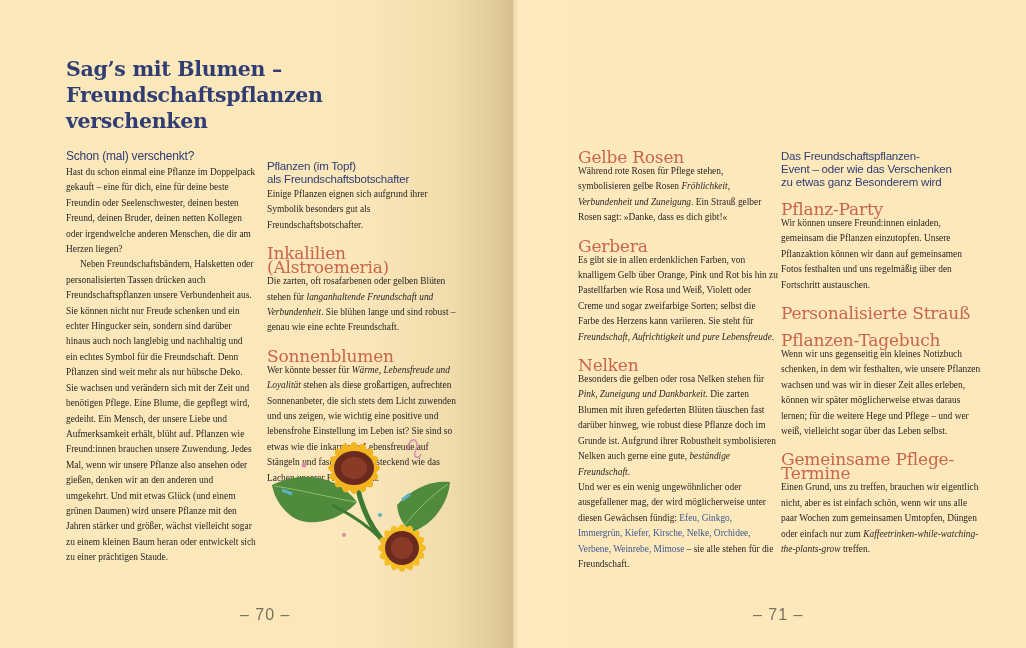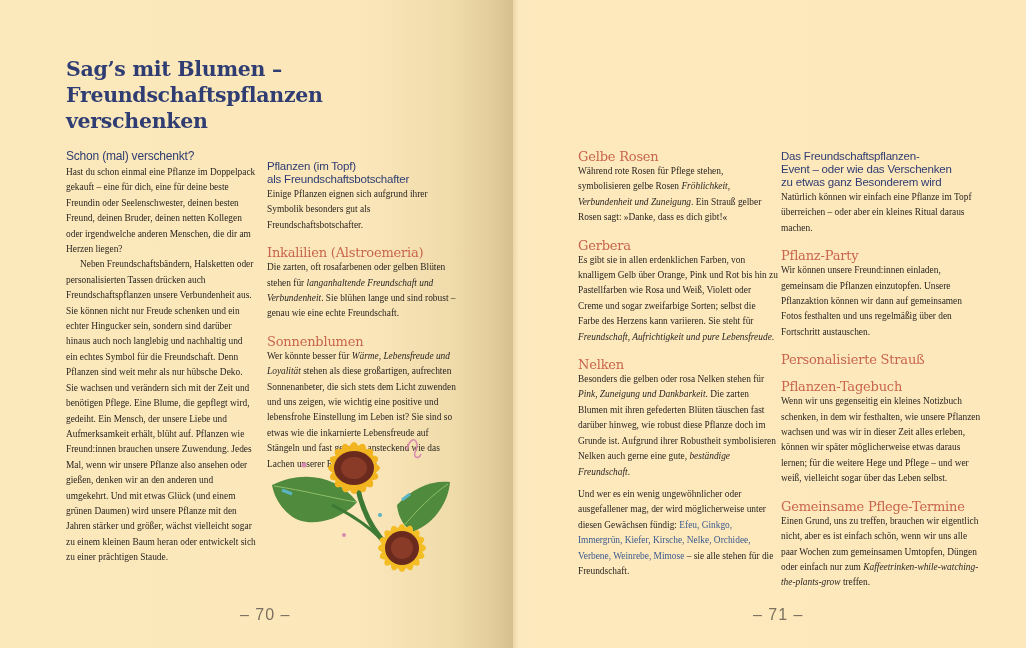--- a/index.html
+++ b/index.html
@@ -26,21 +26,21 @@
   }
   .col { position: absolute; font-size: 9.4px; line-height: 15.4px; }
   .col p { text-align: left; }
   .col p.indent { text-indent: 14px; }
   .h-blue {
     font-family: Liberation Sans, sans-serif; font-weight: normal;
     color: #2f3d73; font-size: 11.5px; line-height: 13px; letter-spacing: -0.2px;
   }
   .h-red {
     font-family: "DejaVu Serif", serif; font-weight: normal;
-    color: #c9654c; font-size: 13px; line-height: 14px; letter-spacing: -0.2px;
+    color: #c9654c; font-size: 17px; line-height: 14px; letter-spacing: -0.2px;
     margin-top: 13px;
   }
   .h-red.first { margin-top: 0; }
   .plant-link { color: #3c5a8e; }
   em { font-style: italic; }
   .page-num {
     position: absolute; top: 606px; font-family: "Liberation Sans", sans-serif;
     font-size: 16px; color: #7a7060; letter-spacing: 1px;
   }
   .illustration { position: absolute; left: 262px; top: 420px; width: 200px; height: 175px; }
@@ -136,30 +136,29 @@
     <div class="col" style="left:65px; top:150px; width:200px;">
       <h3 class="h-red first">Gelbe Rosen</h3>
       <p><span>Während rote Rosen für Pflege stehen, symbolisieren gelbe Rosen </span><em>Fröhlichkeit, Verbundenheit und Zuneigung</em><span>. Ein Strauß gelber Rosen sagt: »Danke, dass es dich gibt!«</span></p>
 
       <h3 class="h-red">Gerbera</h3>
       <p><span>Es gibt sie in allen erdenklichen Farben, von knalligem Gelb über Orange, Pink und Rot bis hin zu Pastellfarben wie Rosa und Weiß, Violett oder Creme und sogar zweifarbige Sorten; selbst die Farbe des Herzens kann variieren. Sie steht für </span><em>Freundschaft, Aufrichtigkeit und pure Lebensfreude</em><span>.</span></p>
 
       <h3 class="h-red">Nelken</h3>
       <p><span>Besonders die gelben oder rosa Nelken stehen für </span><em>Pink, Zuneigung und Dankbarkeit</em><span>. Die zarten Blumen mit ihren gefederten Blüten täuschen fast darüber hinweg, wie robust diese Pflanze doch im Grunde ist. Aufgrund ihrer Robustheit symbolisieren Nelken auch gerne eine gute, </span><em>beständige Freundschaft</em><span>.</span></p>
 
-      <p style="margin-top:7px;"><span>Und wer es ein wenig ungewöhnlicher oder ausgefallener mag, der wird möglicherweise unter diesen Gewächsen fündig: </span><span class="plant-link">Efeu, Ginkgo, Immergrün, Kiefer, Kirsche, Nelke, Orchidee, Verbene, Weinrebe, Mimose</span><span> – sie alle stehen für die Freundschaft.</span></p>
+      <p style="margin-top:0;"><span>Und wer es ein wenig ungewöhnlicher oder ausgefallener mag, der wird möglicherweise unter diesen Gewächsen fündig: </span><span class="plant-link">Efeu, Ginkgo, Immergrün, Kiefer, Kirsche, Nelke, Orchidee, Verbene, Weinrebe, Mimose</span><span> – sie alle stehen für die Freundschaft.</span></p>
     </div>
 
     <div class="col" style="left:268px; top:150px; width:200px;">
       <h2 class="h-blue" style="margin-bottom:1px;">
         <span>Das Freundschaftspflanzen-</span><br>
         <span>Event – oder wie das Verschenken</span><br>
         <span>zu etwas ganz Besonderem wird</span>
       </h2>
-      <p>Natürlich können wir einfach eine Pflanze im Topf überreichen – oder aber ein kleines Ritual daraus machen.</p>
 
       <h3 class="h-red">Pflanz-Party</h3>
       <p>Wir können unsere Freund:innen einladen, gemeinsam die Pflanzen einzutopfen. Unsere Pflanzaktion können wir dann auf gemeinsamen Fotos festhalten und uns regelmäßig über den Fortschritt austauschen.</p>
 
       <h3 class="h-red">Personalisierte Strauß</h3>
 
       <h3 class="h-red">Pflanzen-Tagebuch</h3>
       <p>Wenn wir uns gegenseitig ein kleines Notizbuch schenken, in dem wir festhalten, wie unsere Pflanzen wachsen und was wir in dieser Zeit alles erleben, können wir später möglicherweise etwas daraus lernen; für die weitere Hege und Pflege – und wer weiß, vielleicht sogar über das Leben selbst.</p>
 
       <h3 class="h-red">Gemeinsame Pflege-Termine</h3>

